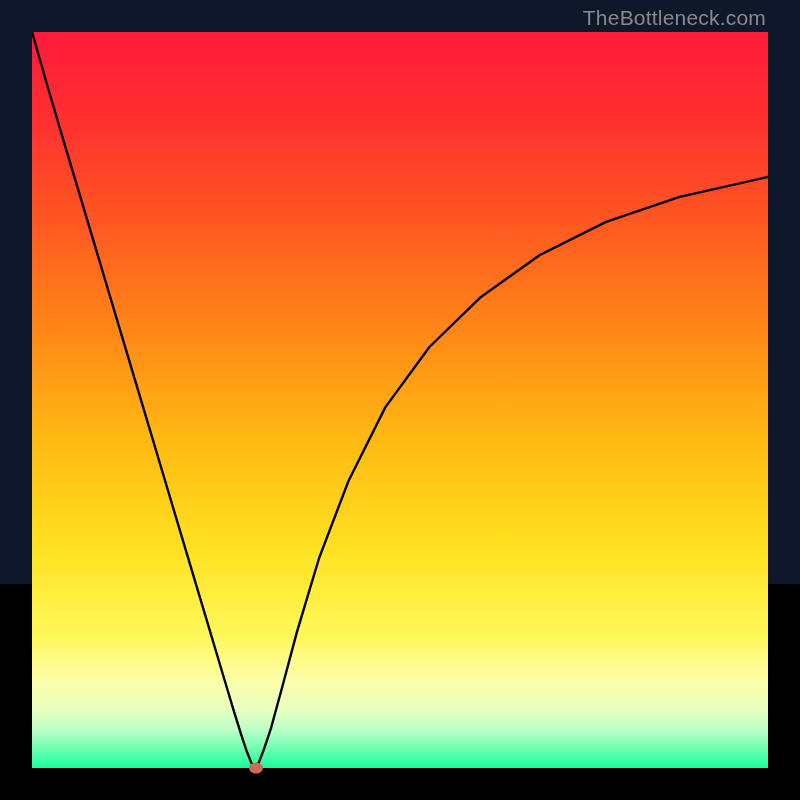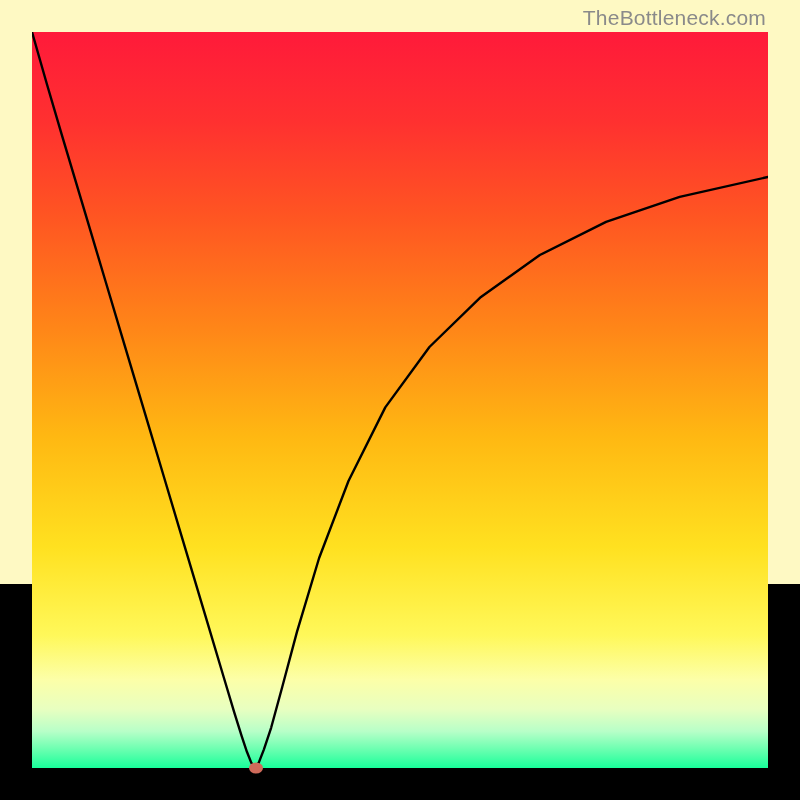--- a/index.html
+++ b/index.html
@@ -10,21 +10,21 @@
     background: #000;
     font-family: Arial, Helvetica, sans-serif;
     overflow: hidden;
   }
   .frame {
     position: absolute;
     left: 0;
     top: 0;
     width: 800px;
     height: 584px;
-    background: #fef9c3;
+    background: #0f172a;
   }
   .plot-area {
     position: absolute;
     left: 32px;
     top: 32px;
     width: 736px;
     height: 736px;
   }
   .gradient-bg {
     position: absolute;

